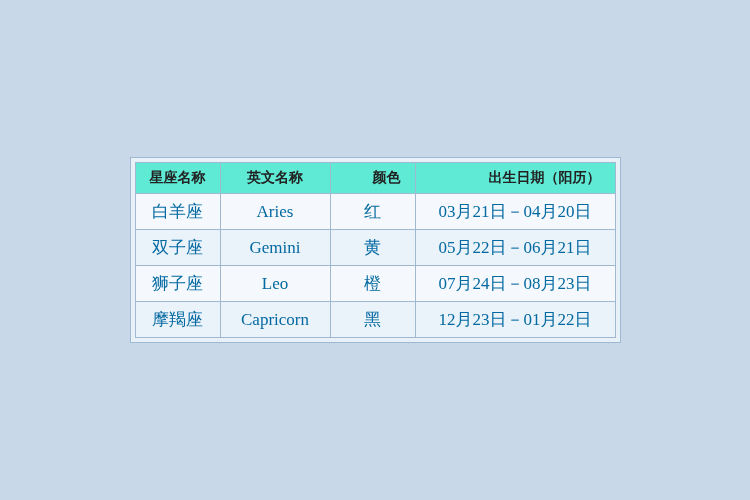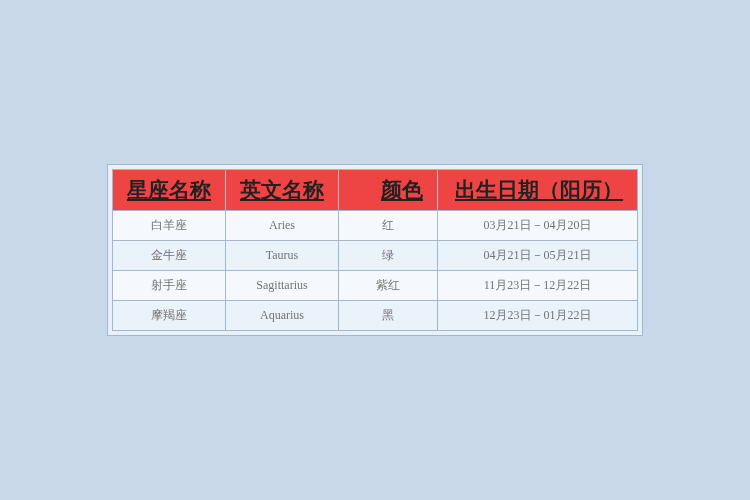--- a/index.html
+++ b/index.html
@@ -26,30 +26,29 @@
 
     table {
       border-collapse: collapse;
       background-color: #f0f6fc;
     }
 
     th, td {
       border: 1px solid #a0b8d0;
       padding: 6px 14px;
       text-align: center;
-      font-size: 12px;
-      color: #737373;
+      font-size: 17px;
+      color: #0369a1;
     }
 
     thead tr th {
-      background-color: #ef4444;
+      background-color: #5eead4;
       font-weight: bold;
       color: #222;
-      font-size: 21px;
-      text-decoration: underline;
+      font-size: 14px;
     }
 
     tbody tr {
       background-color: #f5f9fd;
     }
 
     tbody tr:nth-child(even) {
       background-color: #eaf2fa;
     }
 
@@ -85,32 +84,32 @@
       </tr>
     </thead>
     <tbody id="table-body">
     <tr>
           <td>白羊座</td>
           <td>Aries</td>
           <td>红</td>
           <td>03月21日－04月20日</td>
         </tr>
         <tr>
-          <td>金牛座</td>
-          <td>Taurus</td>
-          <td>绿</td>
-          <td>04月21日－05月21日</td>
+          <td>双子座</td>
+          <td>Gemini</td>
+          <td>黄</td>
+          <td>05月22日－06月21日</td>
         </tr>
         <tr>
-          <td>射手座</td>
-          <td>Sagittarius</td>
-          <td>紫红</td>
-          <td>11月23日－12月22日</td>
+          <td>狮子座</td>
+          <td>Leo</td>
+          <td>橙</td>
+          <td>07月24日－08月23日</td>
         </tr>
         <tr>
           <td>摩羯座</td>
-          <td>Aquarius</td>
+          <td>Capricorn</td>
           <td>黑</td>
           <td>12月23日－01月22日</td>
         </tr>
       </tbody>
   </table>
 </div>
 
 </body></html>

